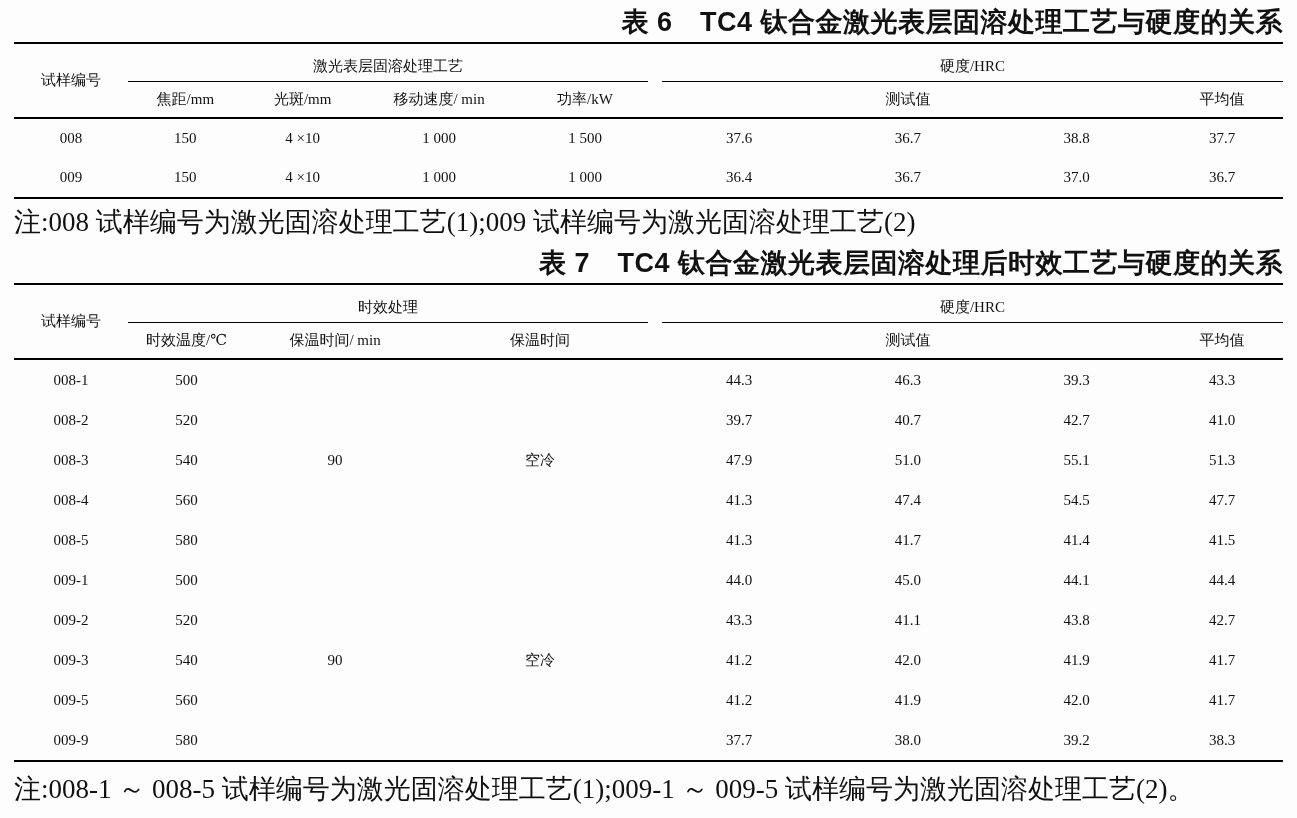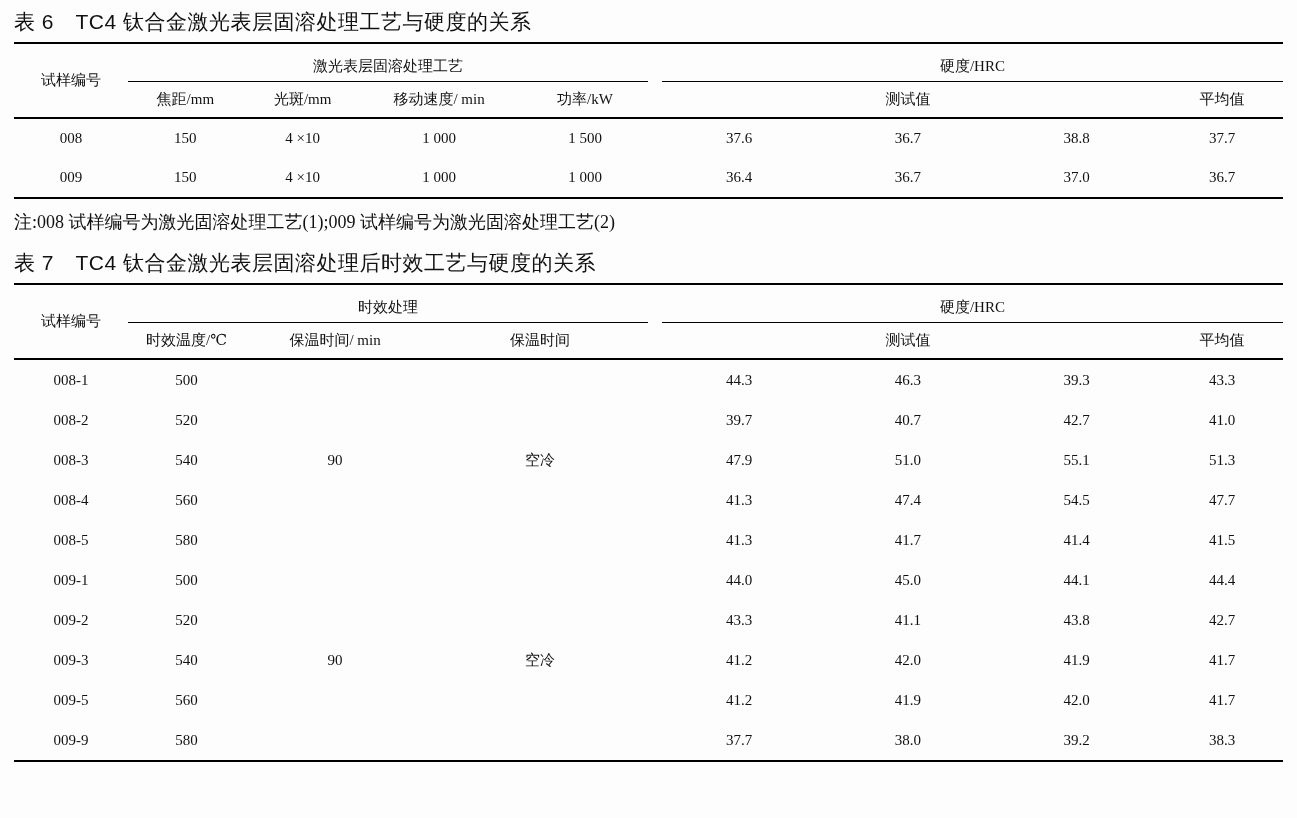--- a/index.html
+++ b/index.html
@@ -1,40 +1,40 @@
 <!DOCTYPE html>
 <html><head>
 <meta charset="utf-8">
 <style>
   html,body{margin:0;padding:0;background:#fdfdfd;}
   body{width:1297px;height:818px;font-family:"Liberation Serif","DejaVu Serif",serif;color:#111;}
   .page{padding:2px 14px 0 14px;}
   .tbl-title{
-    text-align:left;
+    text-align:right;
     font-family:"Liberation Sans","DejaVu Sans",sans-serif;
-    font-weight:normal;font-size:21px;height:40px;line-height:40px;
+    font-weight:bold;font-size:27px;height:40px;line-height:40px;
     letter-spacing:0.5px;
   }
   .tbl-title.second{margin-top:7px;}
   table{
     width:100%;border-collapse:collapse;table-layout:fixed;
     border-top:2px solid #000;border-bottom:2px solid #000;
     font-size:15px;
   }
   thead th{font-weight:normal;padding:0;}
   th.sample-th{vertical-align:middle;border-bottom:2px solid #000;}
   th.group-th{vertical-align:bottom;height:38px;margin-top:48px;}
   .spanner{display:block;border-bottom:1px solid #000;padding:2px 0 5px 0;}
   .spanner.gap-right{margin-right:7px;}
   .spanner.gap-left{margin-left:7px;}
   tr.subrow th{height:35px;vertical-align:middle;border-bottom:2px solid #000;margin-left:11px;}
   tbody td{text-align:center;vertical-align:middle;padding:0;}
   #t6-body td{height:39px;}
   #t7-body td{height:40px;}
-  .note{font-size:18px;margin-top:9px;line-height:28px;}
+  .note{font-size:27px;margin-top:9px;line-height:28px;}
   .note.second{margin-top:13px;}
 </style>
 </head>
 <body>
 
 <div class="page">
 
   <div class="tbl-title">表 6　TC4 钛合金激光表层固溶处理工艺与硬度的关系</div>
 
   <table>
@@ -208,14 +208,15 @@
           <td>009-9</td>
           <td>580</td>
           <td>37.7</td>
           <td>38.0</td>
           <td>39.2</td>
           <td>38.3</td>
         </tr>
       </tbody>
   </table>
 
+  <div class="note second">注:008-1 ～ 008-5 试样编号为激光固溶处理工艺(1);009-1 ～ 009-5 试样编号为激光固溶处理工艺(2)。</div>
 
 </div>
 
 </body></html>

